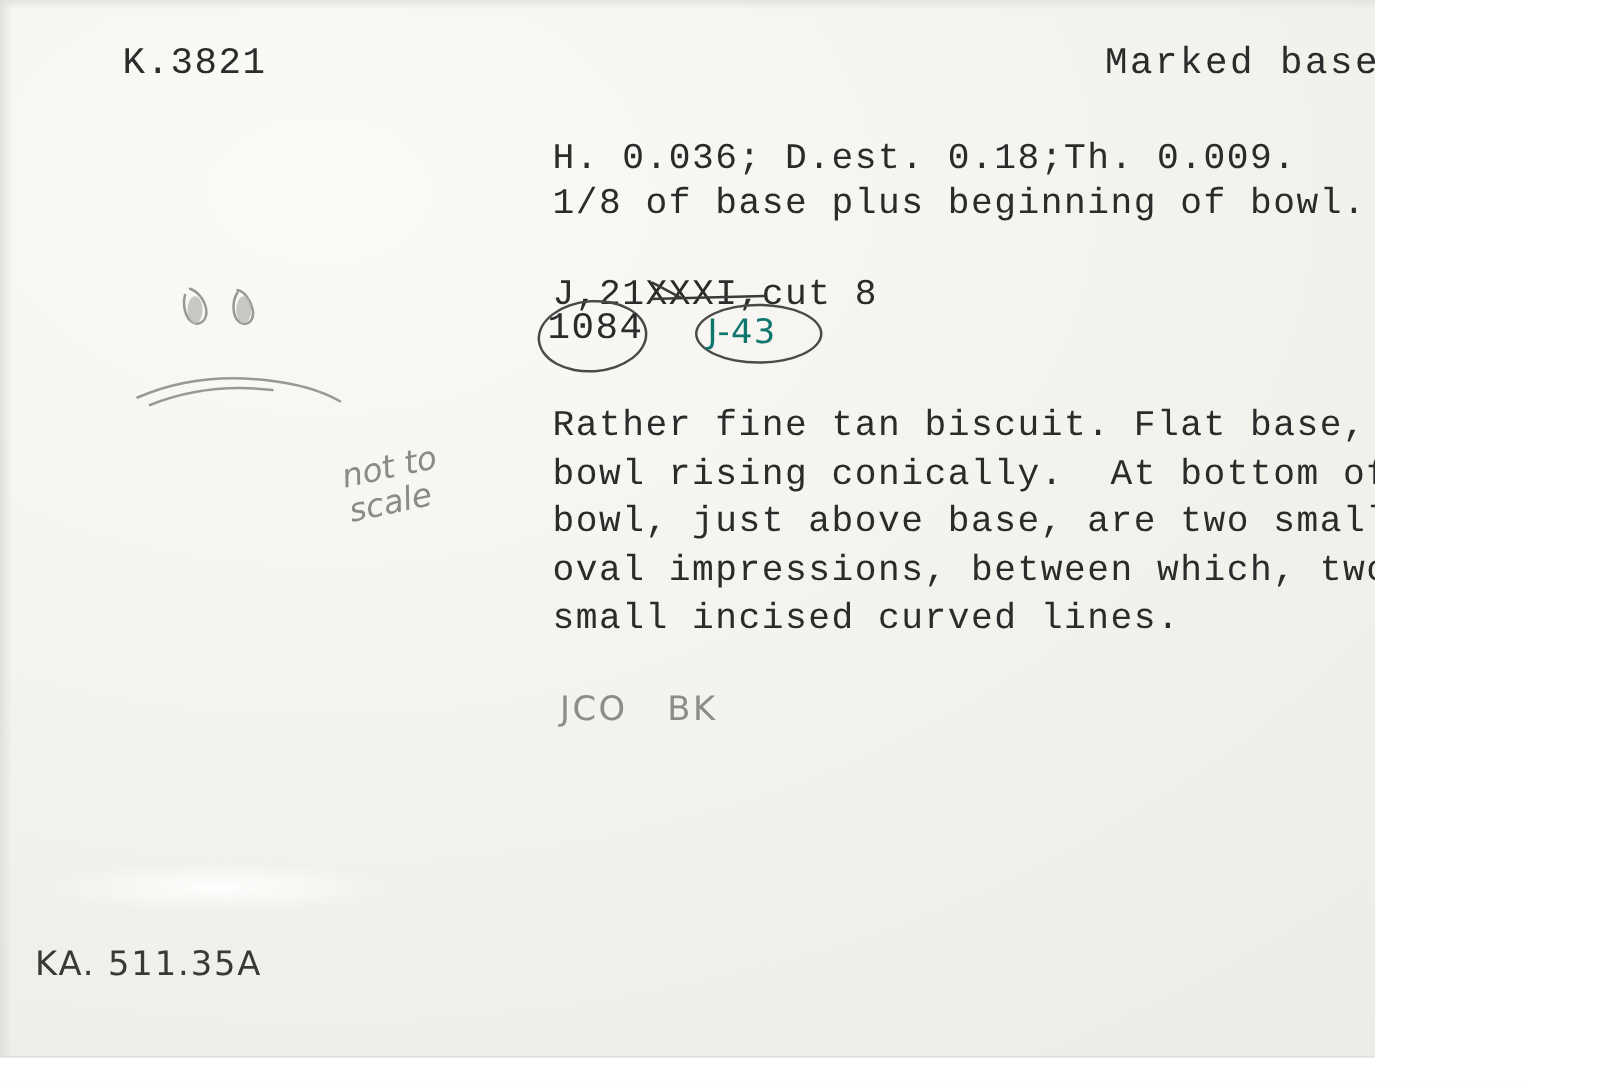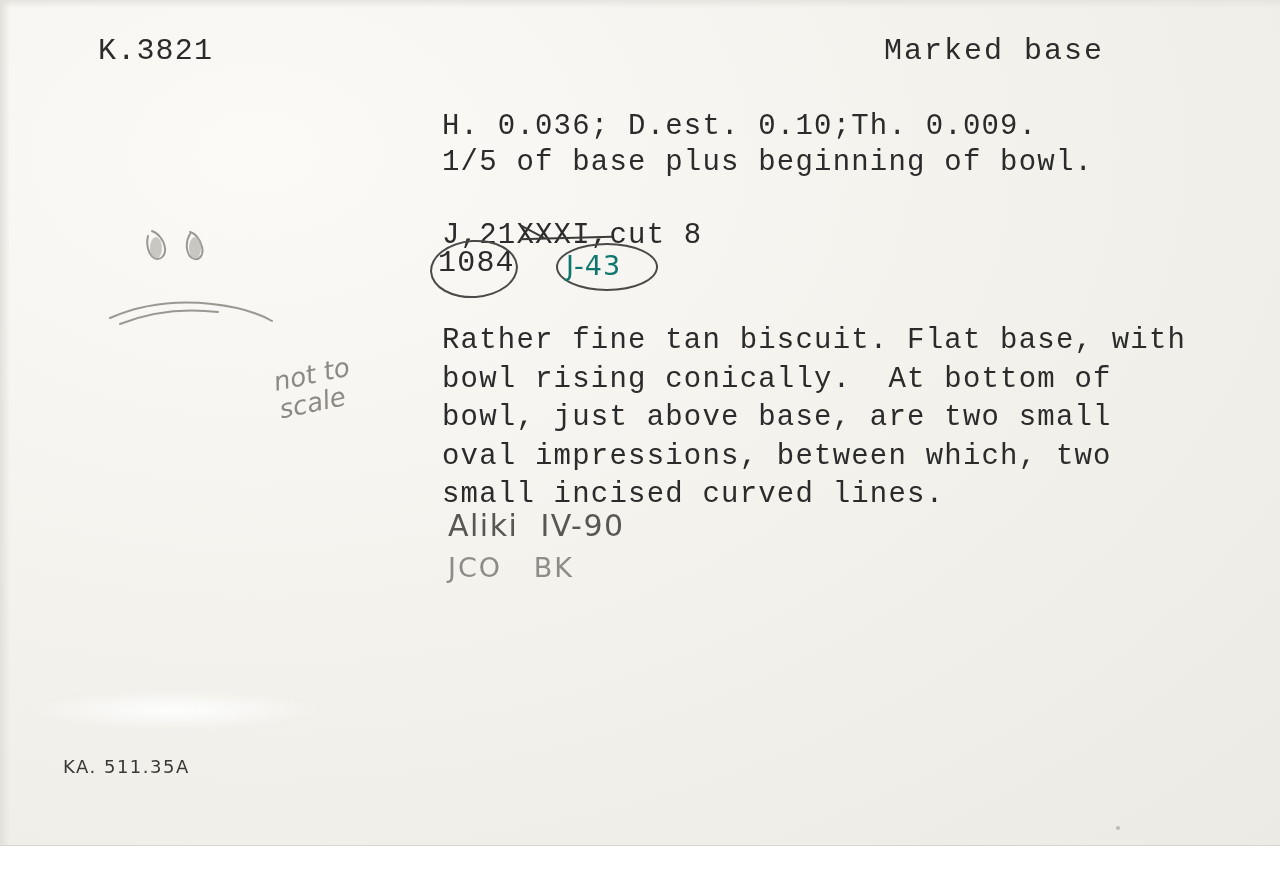--- a/index.html
+++ b/index.html
@@ -2,21 +2,21 @@
 <html><head>
 <meta charset="utf-8">
 <style>
   html, body {
     margin: 0;
     padding: 0;
     background: #ffffff;
   }
   #card {
     position: relative;
-    width: 1280px;
+    width: 1100px;
     height: 870px;
     background: #f3f2ee;
     overflow: hidden;
     font-family: "Liberation Mono", "DejaVu Sans Mono", monospace;
     color: #1c1c1c;
   }
   
   #paper {
     position: absolute;
     left: 0; top: 0;
@@ -132,24 +132,23 @@
     letter-spacing: 1.5px;
   }
   #hand-initials {
     left: 448px; top: 552px;
     font-size: 27px;
     color: #8d8c88;
     letter-spacing: 2px;
   }
   #hand-ka1 {
     left: 28px; top: 756px;
-    font-size: 18px;
+    font-size: 27px;
     color: #3a3937;
     letter-spacing: 1.5px;
-    margin-left: 35px;
   }
   #hand-ka2 {
     left: 28px; top: 798px;
     font-size: 31px;
     color: #6b6a66;
     letter-spacing: 2px;
   }
 
   
   #sketch {
@@ -181,23 +180,23 @@
 <div id="card">
   <div id="paper"></div>
   <div id="paper-edge-top"></div>
   <div id="paper-edge-left"></div>
   <div id="paper-edge-bottom"></div>
 
   <div class="typed" id="catalog-number">K.3821</div>
 
   <div class="typed" id="marked-base">Marked base</div>
 
-  <div class="typed" id="dimensions-line">H. 0.036; D.est. 0.10;Th. 0.009.</div>
-
-  <div class="typed" id="fraction-line">1/5 of base plus beginning of bowl.</div>
+  <div class="typed" id="dimensions-line">H. 0.036; D.est. 0.18;Th. 0.009.</div>
+
+  <div class="typed" id="fraction-line">1/8 of base plus beginning of bowl.</div>
 
   <div class="typed" id="ref-line">J,21XXXI,cut 8</div>
   <div id="strike-xxxi"></div>
   <div id="strike-xxxi-2"></div>
 
 
   <div id="hand-1084-circle"></div>
   <div class="hand" id="hand-1084">1084</div>
 
   <div id="hand-j43-circle"></div>
@@ -205,21 +204,20 @@
 
   <div class="typed" id="desc-block">Rather fine tan biscuit. Flat base, with
 bowl rising conically.  At bottom of
 bowl, just above base, are two small
 oval impressions, between which, two
 small incised curved lines.</div>
 
   <div class="hand" id="hand-not-to-scale">not to
 scale</div>
 
-  <div class="hand" id="hand-aliki">Aliki  IV-90</div>
 
   <div class="hand" id="hand-initials">JCO   BK</div>
 
   <div class="hand" id="hand-ka1">KA. 511.35A</div>
 
 
   <svg id="sketch" viewBox="0 0 260 160">
     <g fill="none" stroke="#9a9892" stroke-width="2" stroke-linecap="round">
       <path d="M68 36 C 66 44, 68 54, 74 58 C 80 61, 86 56, 85 48 C 84 40, 78 33, 72 31"></path>
       <path d="M110 34 C 105 42, 106 54, 112 58 C 119 62, 124 55, 122 47 C 120 39, 115 33, 110 32"></path>

